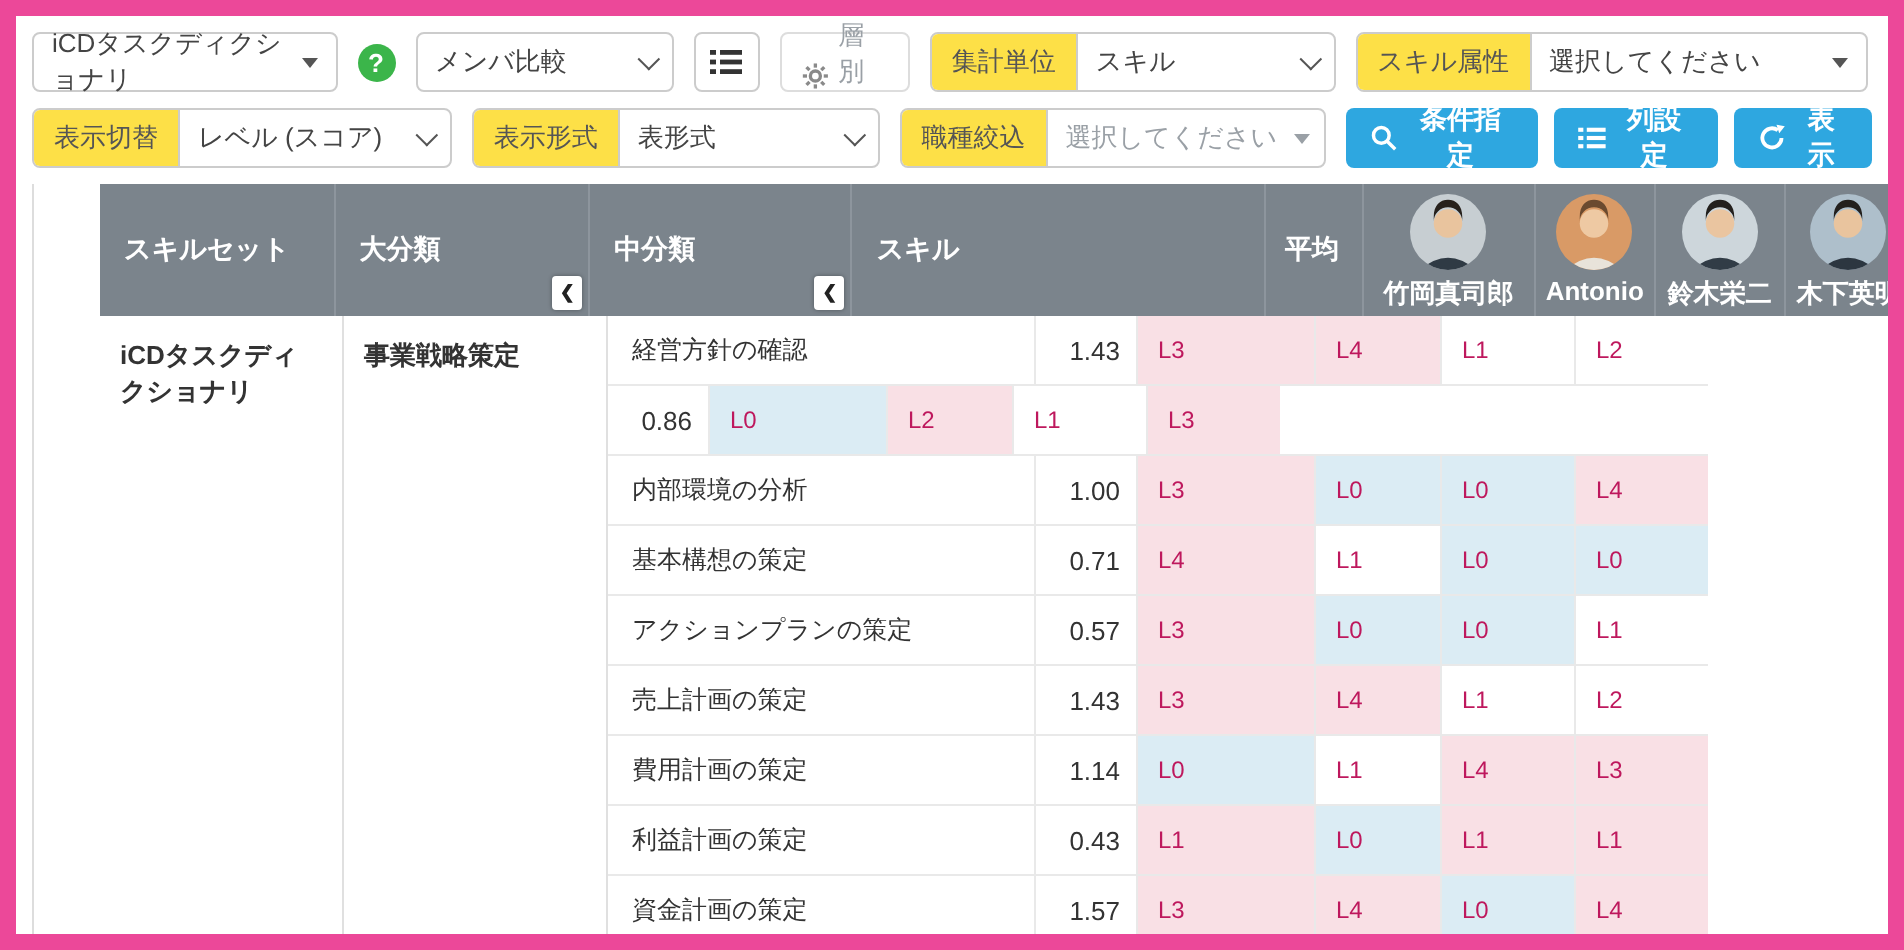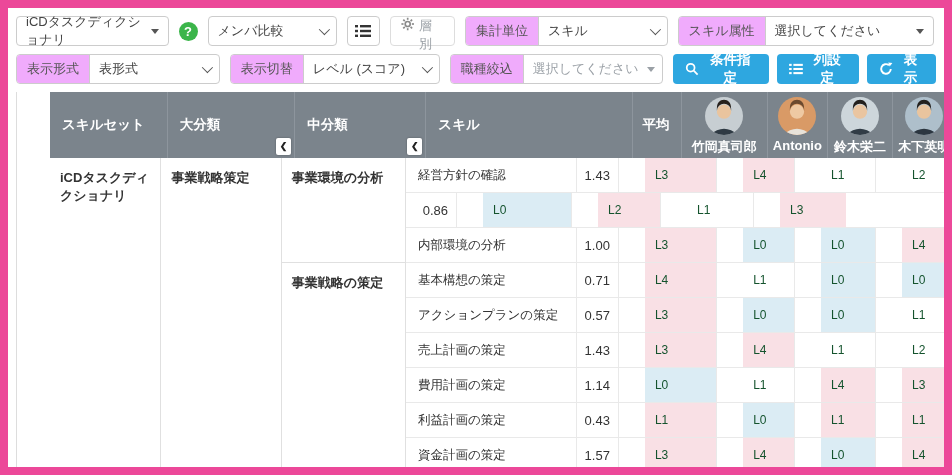--- a/index.html
+++ b/index.html
@@ -18,26 +18,26 @@
   .chev{width:7px;height:7px;border-right:1.8px solid #555;border-bottom:1.8px solid #555;
        transform:rotate(45deg) translateY(-2px);margin-left:8px;flex:none;}
 
   .help{width:19px;height:19px;border-radius:50%;background:#3bb54a;color:#fff;font-size:13px;
        font-weight:bold;display:inline-flex;align-items:center;justify-content:center;cursor:pointer;flex:none;}
 
   .iconbtn{width:34px;height:30px;border:1px solid #ccc;border-radius:4px;background:#fff;
        display:inline-flex;align-items:center;justify-content:center;cursor:pointer;box-sizing:border-box;}
 
   .stratify{height:30px;border:1px solid #ddd;border-radius:4px;background:#fff;color:#9aa0a6;
-       font-size:13px;display:inline-flex;align-items:flex-start;gap:5px;padding:0 10px;
+       font-size:13px;display:inline-flex;align-items:flex-end;gap:5px;padding:0 10px;
        box-sizing:border-box;cursor:default;}
 
   .igroup{display:inline-flex;height:30px;border:1px solid #ccc;border-radius:4px;overflow:hidden;
        box-sizing:border-box;background:#fff;}
-  .glabel{background:#f0abfc;display:flex;align-items:center;padding:0 10px;font-size:13px;color:#555;
+  .glabel{background:#fde047;display:flex;align-items:center;padding:0 10px;font-size:13px;color:#555;
        border-right:1px solid #ccc;white-space:nowrap;}
   .gval{display:flex;align-items:center;justify-content:space-between;padding:0 9px;font-size:13px;
        color:#444;cursor:pointer;white-space:nowrap;}
   .gval.muted{color:#9aa0a6;}
 
   .btn-blue{height:30px;background:#2ea7e0;color:#fff;border:none;border-radius:4px;
        font-size:13.5px;font-weight:bold;display:inline-flex;align-items:center;gap:4px;
        padding:0 12px;cursor:pointer;margin-right:8px;font-family:"Liberation Sans",sans-serif;}
 
   
@@ -72,21 +72,21 @@
   .bigcell{box-sizing:border-box;padding:11px 10px 0 10px;font-size:13px;font-weight:600;color:#333;}
   .full{height:315px;}
   .h3{height:105px;border-bottom:1px solid #e0e0e0;}
   .h6{height:210px;}
 
   .c-rows{width:550px;}
   .row{display:flex;height:35px;border-bottom:1px solid #e9e9e9;box-sizing:border-box;}
   .cell{box-sizing:border-box;display:flex;align-items:center;border-right:1px solid #e9e9e9;overflow:hidden;}
   .cell.skill{width:214px;padding-left:12px;font-size:12.5px;color:#333;white-space:nowrap;}
   .cell.avg{width:51px;justify-content:flex-end;padding-right:8px;font-size:13px;color:#333;}
-  .cell.lvl{padding-left:10px;font-size:12px;color:#14532d;margin-left:26px;}
+  .cell.lvl{padding-left:10px;font-size:12px;color:#be185d;}
   .lw0{width:89px;}.lw1{width:63px;}.lw2{width:67px;}.lw3{width:66px;border-right:none;}
   .tone-pink{background:#f9e0e5;}
   .tone-blue{background:#dbecf4;}
   .tone-white{background:#fff;}
 </style>
 </head>
 <body>
 
 <div class="window">
 
@@ -138,30 +138,30 @@
         <span class="glabel">スキル属性</span>
         <div class="gval" style="width:160px">
           <span>選択してください</span>
           <span class="caret-tri"></span>
         </div>
       </div>
     </div>
 
     <div class="trow">
       <div class="igroup">
+        <span class="glabel">表示切替</span>
+        <div class="gval" style="width:118px">
+          <span>レベル (スコア)</span>
+          <span class="chev"></span>
+        </div>
+      </div>
+      <div class="igroup">
         <span class="glabel">表示形式</span>
         <div class="gval" style="width:112px">
           <span>表形式</span>
-          <span class="chev"></span>
-        </div>
-      </div>
-      <div class="igroup">
-        <span class="glabel">表示切替</span>
-        <div class="gval" style="width:118px">
-          <span>レベル (スコア)</span>
           <span class="chev"></span>
         </div>
       </div>
       <div class="igroup">
         <span class="glabel">職種絞込</span>
         <div class="gval muted" style="width:122px">
           <span>選択してください</span>
           <span class="caret-tri" style="border-top-color:#9aa0a6"></span>
         </div>
       </div>
@@ -253,24 +253,20 @@
       </div>
     </div>
 
     <div class="tbody">
       <div class="bcol c-skillset">
         <div class="bigcell full">iCDタスクディクショナリ</div>
       </div>
       <div class="bcol c-major">
         <div class="bigcell full">事業戦略策定</div>
       </div>
-      <div class="bcol c-middle">
-        <div class="bigcell h3">事業環境の分析</div>
-        <div class="bigcell h6">事業戦略の策定</div>
-      </div>
       <div class="c-rows">
 
         <div class="row">
           <div class="cell skill">経営方針の確認</div>
           <div class="cell avg">1.43</div>
           <div class="cell lvl lw0 tone-pink">L3</div>
           <div class="cell lvl lw1 tone-pink">L4</div>
           <div class="cell lvl lw2 tone-white">L1</div>
           <div class="cell lvl lw3 tone-white">L2</div>
         </div>

